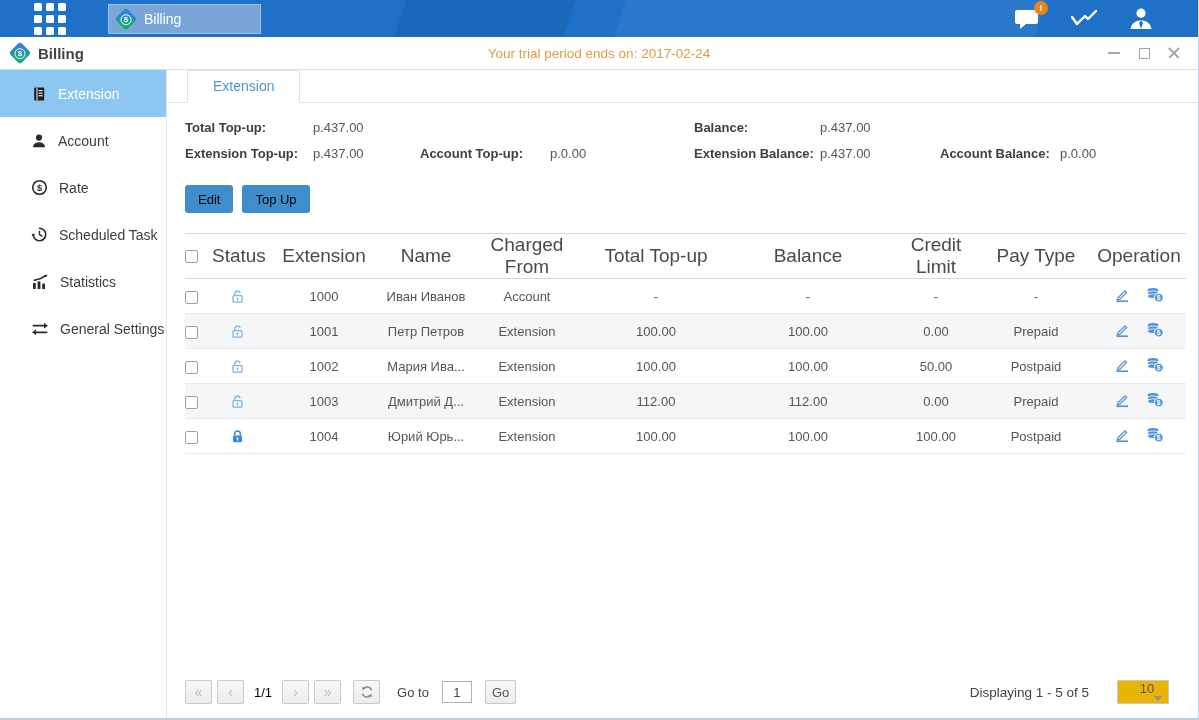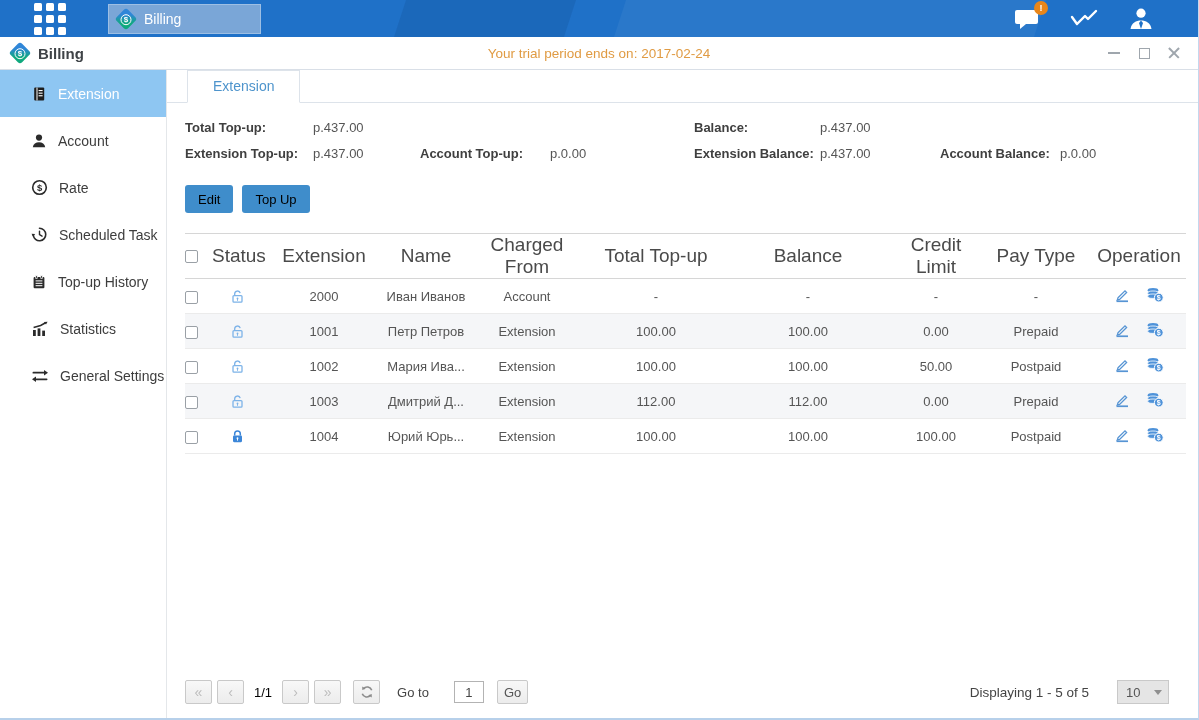--- a/index.html
+++ b/index.html
@@ -86,28 +86,28 @@
   .op-icon { cursor:pointer; display:inline-flex; }
 
   .spacer { flex:1; }
 
   .pagination { height:48px; display:flex; align-items:center; padding:0 29px 4px 18px; flex:0 0 auto; }
   .pg-left { display:flex; align-items:center; gap:5px; }
   .pgbtn { min-width:27px; height:24px; border:1px solid #c9c9c9; background:linear-gradient(#f8f8f8,#ececec);
            border-radius:2px; display:inline-flex; align-items:center; justify-content:center;
            color:#bdbdbd; font-size:14px; cursor:pointer; font-family:inherit; }
   .page-indicator { margin:0 5px; color:#000000; font-size:13px; }
-  .goto-label { margin:0 20px 0 12px; color:#444; font-size:13px; }
+  .goto-label { margin:0 8px 0 12px; color:#444; font-size:13px; }
   .goto-input { width:30px; height:22px; border:1px solid #b3b3b3; font-size:13px; text-align:center;
                 margin-right:8px; font-family:inherit; color:#444; }
   .go-btn { color:#555; font-size:13px; padding:0 6px; }
   .pg-right { margin-left:auto; display:flex; align-items:center; gap:28px; }
   .displaying { color:#444; font-size:13.5px; }
-  .pagesize { width:52px; height:24px; border:1px solid #c9c9c9; background:#e5e5e5; display:flex; align-items:center;
-              cursor:pointer; }
+  .pagesize { width:52px; height:24px; border:1px solid #c9c9c9; background:#eab308; display:flex; align-items:center;
+              cursor:pointer;flex-direction:column; }
   .pagesize .value { padding-left:8px; color:#555; font-size:13px; }
   .caret { margin-left:auto; margin-right:6px; width:0; height:0; border-left:4.5px solid transparent;
            border-right:4.5px solid transparent; border-top:5.5px solid #8f8f8f; }
 </style>
 </head>
 <body>
 
 <div id="window">
 
   <div class="topbar">
@@ -199,31 +199,20 @@
         </svg>
         <span>Rate</span>
       </div>
       <div class="side-item">
         <svg width="17" height="17" viewBox="0 0 18 18">
           <path d="M9 2.4a6.6 6.6 0 1 1-6.55 7.4" fill="none" stroke="#2b2b2b" stroke-width="1.7" stroke-linecap="round"></path>
           <polygon points="0.6,8.2 4.4,8.4 2.2,11.6" fill="#2b2b2b"></polygon>
           <path d="M9 5.4V9.2l2.7 1.6" fill="none" stroke="#2b2b2b" stroke-width="1.5" stroke-linecap="round"></path>
         </svg>
         <span>Scheduled Task</span>
-      </div>
-      <div class="side-item">
-        <svg width="16" height="16" viewBox="0 0 16 16">
-          <rect x="2.6" y="3" width="10.8" height="11.2" rx="1" fill="#2b2b2b"></rect>
-          <rect x="4.7" y="1.2" width="1.5" height="3.2" fill="#2b2b2b" stroke="#fff" stroke-width="0.7"></rect>
-          <rect x="9.8" y="1.2" width="1.5" height="3.2" fill="#2b2b2b" stroke="#fff" stroke-width="0.7"></rect>
-          <rect x="4.6" y="6.4" width="6.8" height="1" fill="#fff"></rect>
-          <rect x="4.6" y="8.8" width="6.8" height="1" fill="#fff"></rect>
-          <rect x="4.6" y="11.2" width="6.8" height="1" fill="#fff"></rect>
-        </svg>
-        <span>Top-up History</span>
       </div>
       <div class="side-item">
         <svg width="18" height="16" viewBox="0 0 18 16">
           <rect x="2" y="9" width="2.8" height="6" fill="#2b2b2b"></rect>
           <rect x="6.6" y="7.4" width="2.8" height="7.6" fill="#2b2b2b"></rect>
           <rect x="11.2" y="9.6" width="2.8" height="5.4" fill="#2b2b2b"></rect>
           <polyline points="2.6,6.4 9.6,4.4 14.6,1.8" fill="none" stroke="#2b2b2b" stroke-width="1.6"></polyline>
           <polygon points="16.6,0.8 12.8,1 15,3.6" fill="#2b2b2b"></polygon>
         </svg>
         <span>Statistics</span>
@@ -303,21 +292,21 @@
             <td><span class="checkbox"></span></td>
             <td><span class="lock" data-status="unlocked">
               <svg class="lock-open" width="15" height="15" viewBox="0 0 16 16">
                     <path d="M5 7V5.1a3 3 0 0 1 5.9-.7" fill="none" stroke="#7db3e8" stroke-width="1.4"></path>
                     <rect x="3.2" y="7" width="9.6" height="7" rx="1" fill="none" stroke="#7db3e8" stroke-width="1.4"></rect>
                     <circle cx="8" cy="10" r="1" fill="#7db3e8"></circle>
                     <rect x="7.5" y="10.4" width="1" height="2.2" fill="#7db3e8"></rect>
                   </svg>
 
             </span></td>
-            <td>2000</td>
+            <td>1000</td>
             <td>Иван Иванов</td>
             <td>Account</td>
             <td>-</td>
             <td>-</td>
             <td>-</td>
             <td>-</td>
             <td><span class="op-cell">
               <span class="op-icon">
                     <svg width="16" height="16" viewBox="0 0 16 16">
                       <path d="M4 10.8 11 3.8l1.6 1.6-7 7-2.3.7z" fill="none" stroke="#5694d4" stroke-width="1.3"></path>

